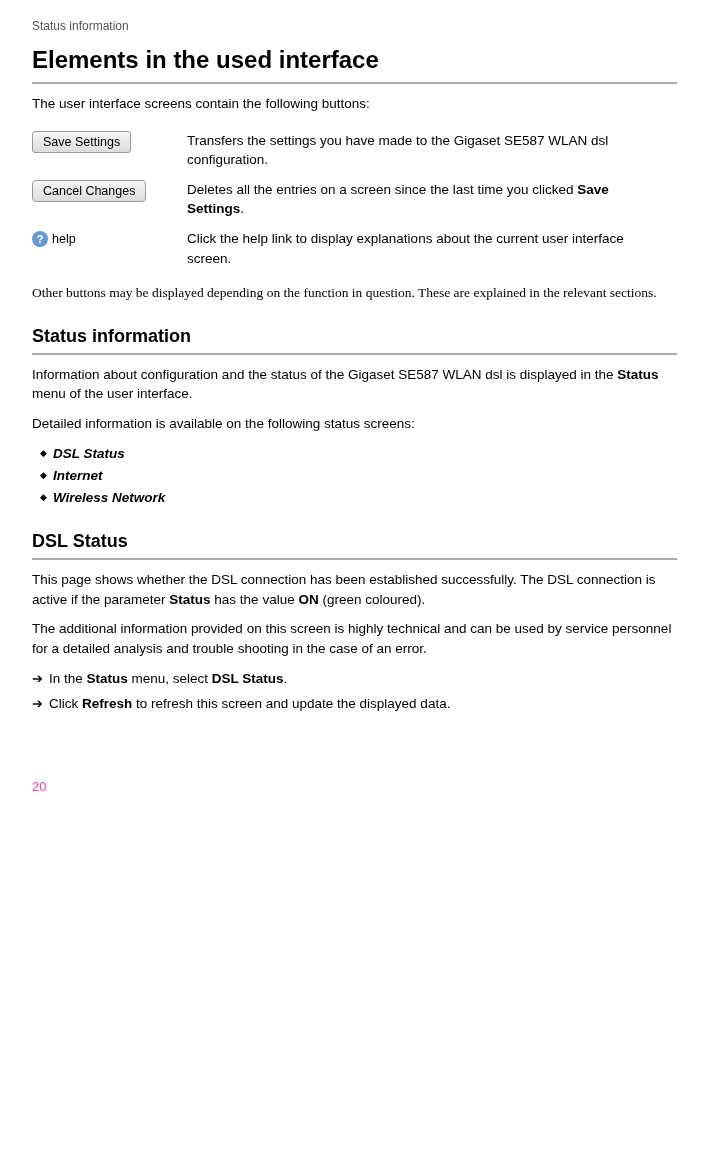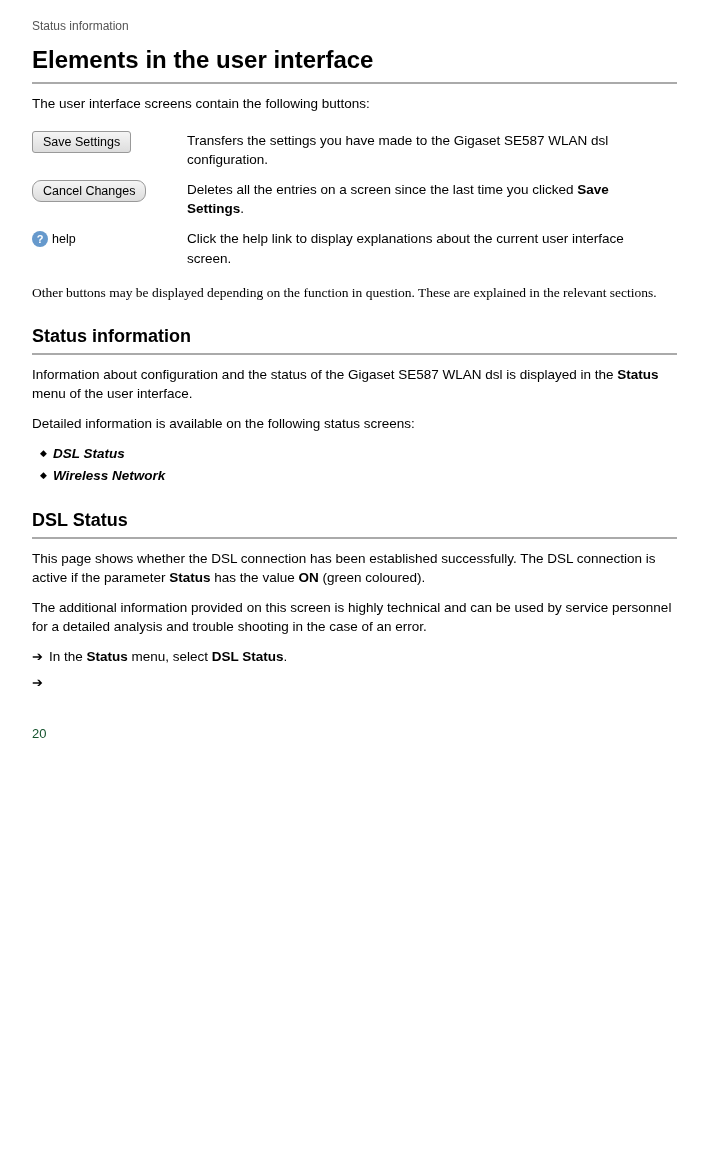--- a/index.html
+++ b/index.html
@@ -59,21 +59,21 @@
       font-size: 12.5px;
       color: #000;
       cursor: pointer;
       font-family: Arial, Helvetica, sans-serif;
     }
     .btn-cancel {
       display: inline-block;
       padding: 3px 10px;
       background: linear-gradient(to bottom, #f5f5f5, #ddd);
       border: 1px solid #999;
-      border-radius: 9px;
+      border-radius: 4px;
       font-size: 12.5px;
       color: #000;
       cursor: pointer;
       font-family: Arial, Helvetica, sans-serif;
     }
     .help-link {
       display: inline-flex;
       align-items: center;
       gap: 4px;
       font-size: 12.5px;
@@ -135,36 +135,36 @@
       gap: 6px;
       margin-bottom: 6px;
     }
     .arrow {
       font-size: 13px;
       margin-top: 1px;
       flex-shrink: 0;
       color: #000;
     }
     .page-number {
-      margin-top: 32px;
+      margin-top: 64px;
       font-size: 13px;
-      color: #14532d;
+      color: #ec4899;
     }
     b, strong {
       font-weight: bold;
     }
   </style>
 </head>
 <body>
 
 <div class="page-header">
   <span>Status information</span>
 </div>
 
-<h1>Elements in the user interface</h1>
+<h1>Elements in the used interface</h1>
 <hr class="section-divider">
 
 <p class="intro-text">The user interface screens contain the following buttons:</p>
 
 <table class="ui-elements-table">
   <tbody>
     <tr>
       <td>
         <button class="btn-save">Save Settings</button>
       </td>
@@ -198,20 +198,23 @@
 
   <p class="body-text">
     <span>Information about configuration and the status of the Gigaset SE587 WLAN dsl is displayed in the </span><b>Status</b><span> menu of the user interface.</span>
   </p>
 
   <p class="body-text">Detailed information is available on the following status screens:</p>
 
   <ul class="bullet-list">
     <li>
         <span>DSL Status</span>
+      </li>
+    <li>
+        <span>Internet</span>
       </li>
     <li>
         <span>Wireless Network</span>
       </li>
   </ul>
 
 </div>
 
 <div class="dsl-section">
   <h2>DSL Status</h2>
@@ -226,16 +229,19 @@
 
   <div class="arrow-item">
     <span class="arrow">➔</span>
     <span>
       <span>In the </span><b>Status</b><span> menu, select </span><b>DSL Status</b><span>.</span>
     </span>
   </div>
 
   <div class="arrow-item">
     <span class="arrow">➔</span>
+    <span>
+      <span>Click </span><b>Refresh</b><span> to refresh this screen and update the displayed data.</span>
+    </span>
   </div>
 </div>
 
 <div class="page-number">20</div>
 
 </body></html>

